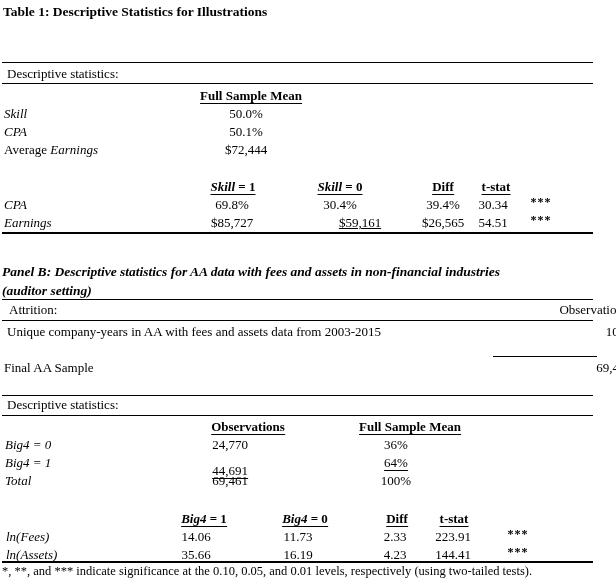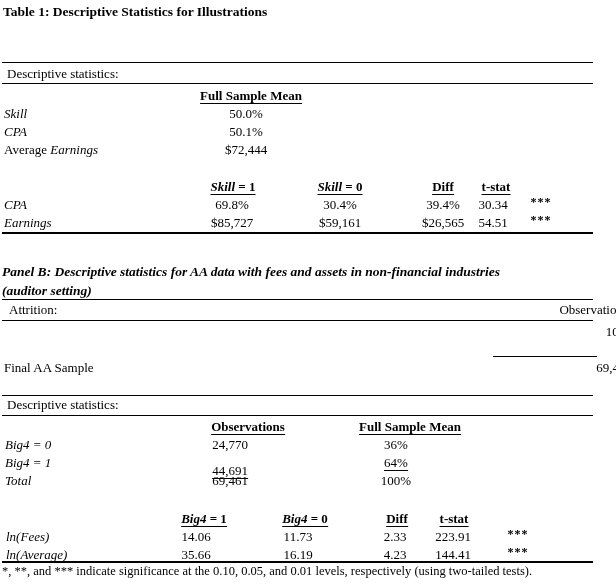--- a/index.html
+++ b/index.html
@@ -65,37 +65,38 @@
     <span class="cell italic" style="left:4px;">CPA</span>
     <span class="cell cc" style="left:232px;">69.8%</span>
     <span class="cell cc" style="left:340px;">30.4%</span>
     <span class="cell cc" style="left:443px;">39.4%</span>
     <span class="cell cc" style="left:493px;">30.34</span>
     <span class="cell cc" style="left:541px;"><span class="sig">***</span></span>
   </div>
   <div class="row" style="top:215px;">
     <span class="cell italic" style="left:4px;">Earnings</span>
     <span class="cell cc" style="left:232px;">$85,727</span>
-    <span class="cell cc" style="left:340px;">$59,161</span>
+    <span class="cell cc" style="left:360px;text-decoration:underline;">$59,161</span>
     <span class="cell cc" style="left:443px;">$26,565</span>
     <span class="cell cc" style="left:493px;">54.51</span>
     <span class="cell cc" style="left:541px;"><span class="sig">***</span></span>
   </div>
   <div class="rule rule-thick" style="top:232px;"></div>
 
   <div class="abs heading bi" style="left:2px; top:264px;">Panel B: Descriptive statistics for AA data with fees and assets in non-financial industries</div>
   <div class="abs heading bi" style="left:2px; top:283px;">(auditor setting)</div>
   <div class="rule" style="top:299px;"></div>
 
   <div class="row" style="top:302px;">
     <span class="cell" style="left:9px;">Attrition:</span>
     <span class="cell" style="right:28px;">Observations</span>
   </div>
   <div class="rule" style="top:320px;"></div>
   <div class="row" style="top:324px;">
+    <span class="cell" style="left:7px;">Unique company-years in AA with fees and assets data from 2003-2015</span>
     <span class="cell" style="right:8px;">107,131</span>
   </div>
   <div class="rule" style="top:356px; left:493px; width:104px;"></div>
   <div class="row" style="top:360px;">
     <span class="cell" style="left:4px;">Final AA Sample</span>
     <span class="cell" style="right:24px;">69,461</span>
   </div>
 
   <div class="rule" style="top:395px;"></div>
   <div class="abs" style="left:7px; top:397px;">Descriptive statistics:</div>
@@ -129,21 +130,21 @@
   </div>
   <div class="row" style="top:529px;">
     <span class="cell italic" style="left:6px;">ln(Fees)</span>
     <span class="cell cc" style="left:196px;">14.06</span>
     <span class="cell cc" style="left:298px;">11.73</span>
     <span class="cell cc" style="left:395px;">2.33</span>
     <span class="cell cc" style="left:453px;">223.91</span>
     <span class="cell cc" style="left:518px;"><span class="sig">***</span></span>
   </div>
   <div class="row" style="top:547px;">
-    <span class="cell italic" style="left:6px;">ln(Average)</span>
+    <span class="cell italic" style="left:6px;">ln(Assets)</span>
     <span class="cell cc" style="left:196px;">35.66</span>
     <span class="cell cc" style="left:298px;">16.19</span>
     <span class="cell cc" style="left:395px;">4.23</span>
     <span class="cell cc" style="left:453px;">144.41</span>
     <span class="cell cc" style="left:518px;"><span class="sig">***</span></span>
   </div>
   <div class="rule rule-thick" style="top:561px;"></div>
 
   <div class="abs footnote" style="left:2px; top:564px;">*, **, and *** indicate significance at the 0.10, 0.05, and 0.01 levels, respectively (using two-tailed tests).</div>
 

